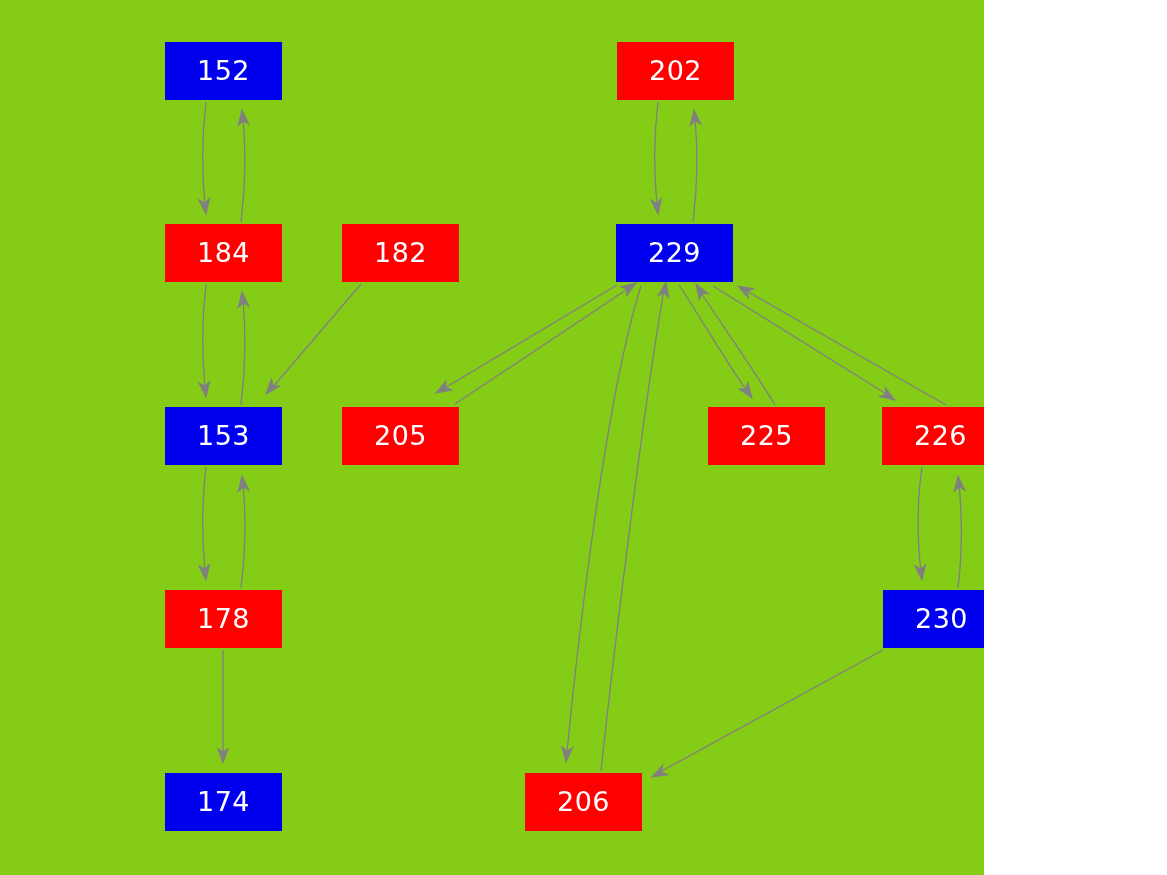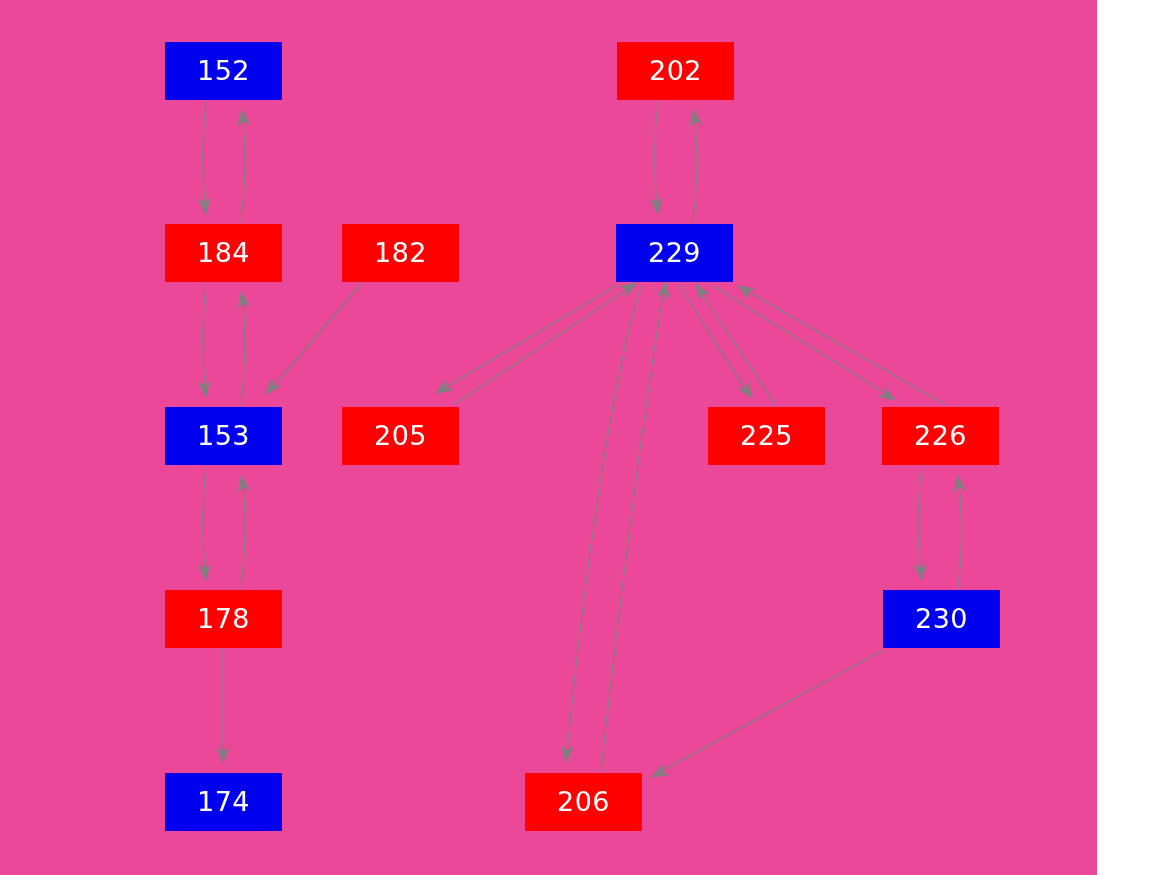--- a/index.html
+++ b/index.html
@@ -5,23 +5,23 @@
   html, body {
     margin: 0;
     padding: 0;
     background: #ffffff;
   }
   body {
     font-family: "DejaVu Sans", "Liberation Sans", sans-serif;
   }
   #canvas-wrap {
     position: relative;
-    width: 1097px;
+    width: 984px;
     height: 875px;
-    background: #ec4899;
+    background: #84cc16;
     overflow: hidden;
   }
   svg#graph {
     display: block;
     width: 1167px;
     height: 875px;
   }
   .node-rect {
     stroke: none;
   }

